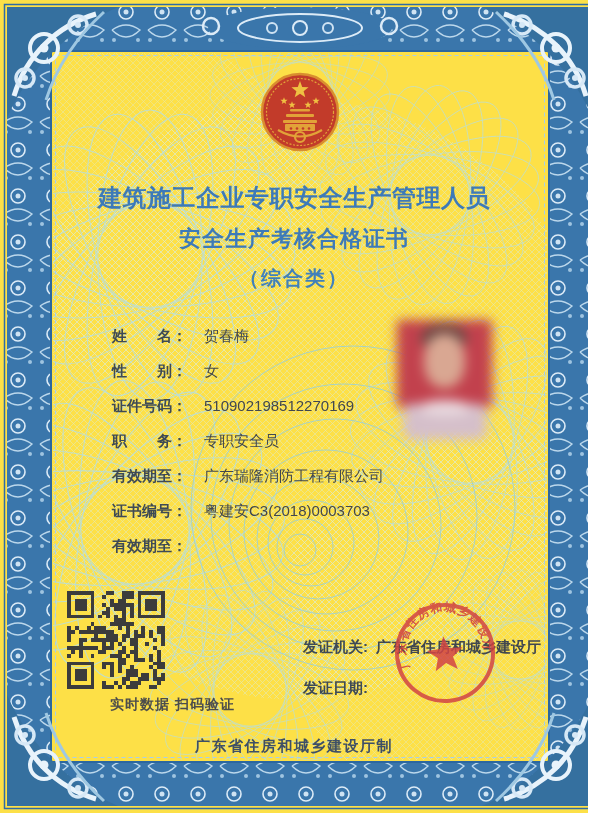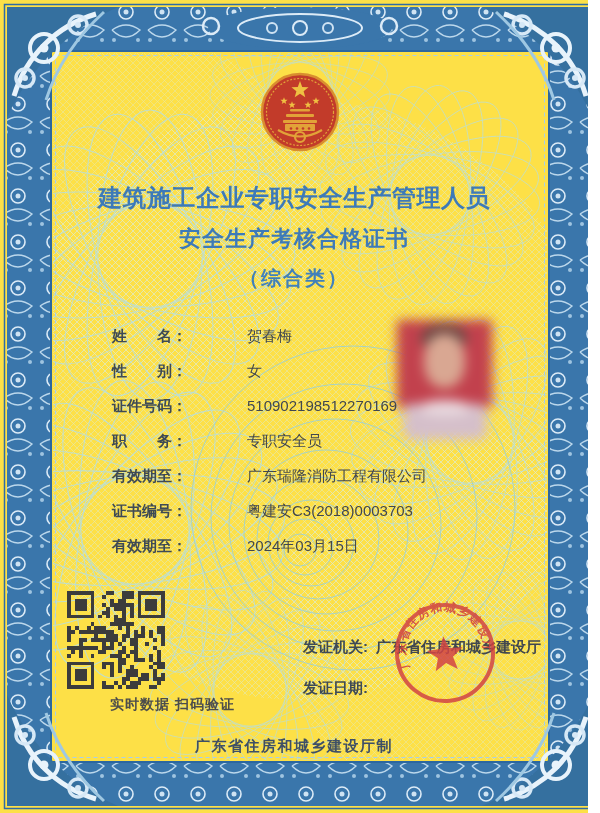--- a/index.html
+++ b/index.html
@@ -9,21 +9,21 @@
   
   .title1{position:absolute;left:0;top:182px;width:100%;text-align:center;
     font-size:24px;font-weight:bold;color:#3d7ab8;letter-spacing:0.5px;}
   .title2{position:absolute;left:0;top:224px;width:100%;text-align:center;
     font-size:22px;font-weight:bold;color:#3d7ab8;letter-spacing:1px;}
   .title3{position:absolute;left:0;top:265px;width:100%;text-align:center;
     font-size:20px;font-weight:bold;color:#4080ba;letter-spacing:2px;}
   .fields{position:absolute;left:112px;top:327px;}
   .frow{height:35px;display:flex;align-items:flex-start;}
   .flabel{display:inline-block;width:92px;font-size:15px;font-weight:bold;color:#3e4a55;white-space:nowrap;}
-  .fvalue{display:inline-block;font-size:15px;font-weight:500;color:#41474e;white-space:nowrap;margin-left:43px;}
+  .fvalue{display:inline-block;font-size:15px;font-weight:500;color:#41474e;white-space:nowrap;}
   .issuance{position:absolute;left:303px;top:638px;}
   .irow{height:41px;display:flex;align-items:flex-start;}
   .ilabel{font-size:15px;font-weight:bold;color:#3e4a55;white-space:nowrap;}
   .ivalue{font-size:15px;font-weight:600;color:#41474e;white-space:nowrap;margin-left:8px;}
   .ivalue.date{margin-left:34px;}
   .qrwrap{position:absolute;left:67px;top:591px;width:98px;height:98px;}
   .qrcaption{position:absolute;left:64px;top:696px;font-size:14px;font-weight:bold;
     color:#4c4c4c;letter-spacing:1px;white-space:nowrap;margin-left:46px;}
   .footer{position:absolute;left:0;top:737px;width:100%;text-align:center;
     font-size:15px;font-weight:bold;color:#3e4f66;letter-spacing:1.5px;}
@@ -191,21 +191,20 @@
     <div class="frow">
       <span class="flabel">有效期至：</span>
       <span class="fvalue">广东瑞隆消防工程有限公司</span>
     </div>
     <div class="frow">
       <span class="flabel">证书编号：</span>
       <span class="fvalue">粤建安C3(2018)0003703</span>
     </div>
     <div class="frow">
       <span class="flabel">有效期至：</span>
-      <span class="fvalue">2024年03月15日</span>
     </div>
   </div>
 
   <div class="qrwrap">
     <svg id="qr" width="98" height="98" viewBox="0 0 25 25" shape-rendering="crispEdges" aria-hidden="true">
         <rect x="0" y="0" width="1" height="1" fill="#3c3c3c"></rect>
         <rect x="1" y="0" width="1" height="1" fill="#3c3c3c"></rect>
         <rect x="2" y="0" width="1" height="1" fill="#3c3c3c"></rect>
         <rect x="3" y="0" width="1" height="1" fill="#3c3c3c"></rect>
         <rect x="4" y="0" width="1" height="1" fill="#3c3c3c"></rect>

